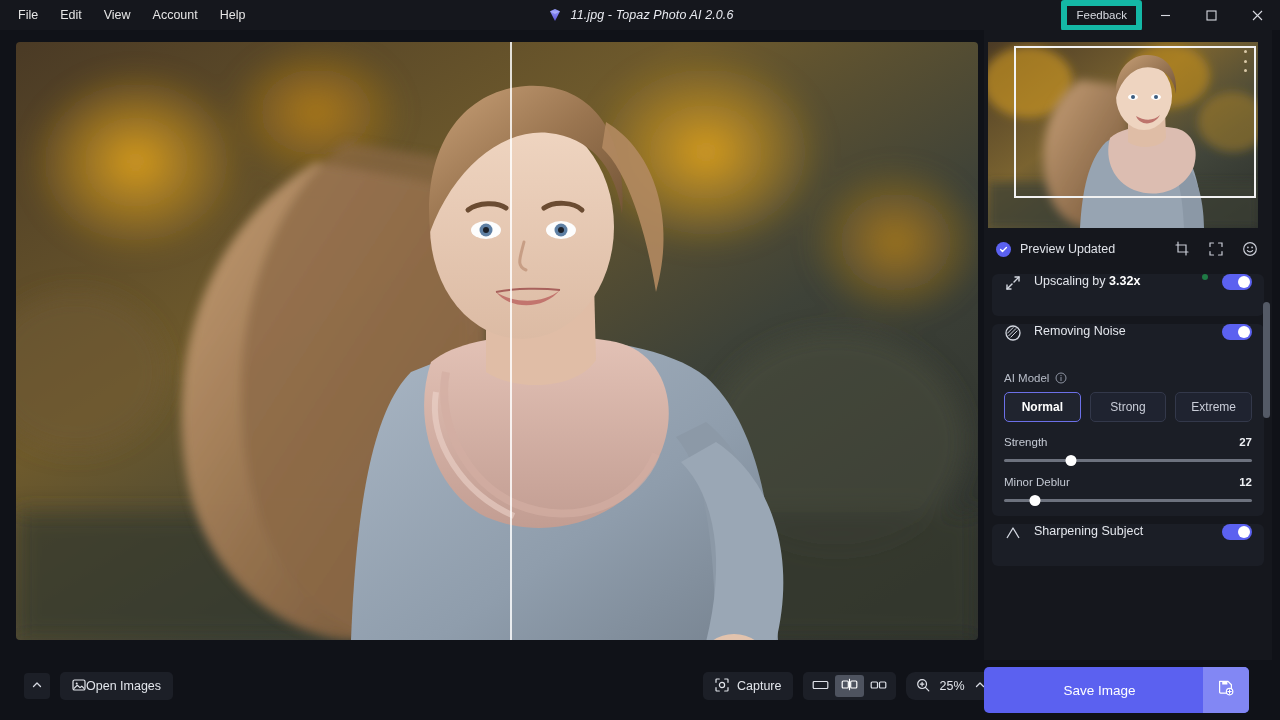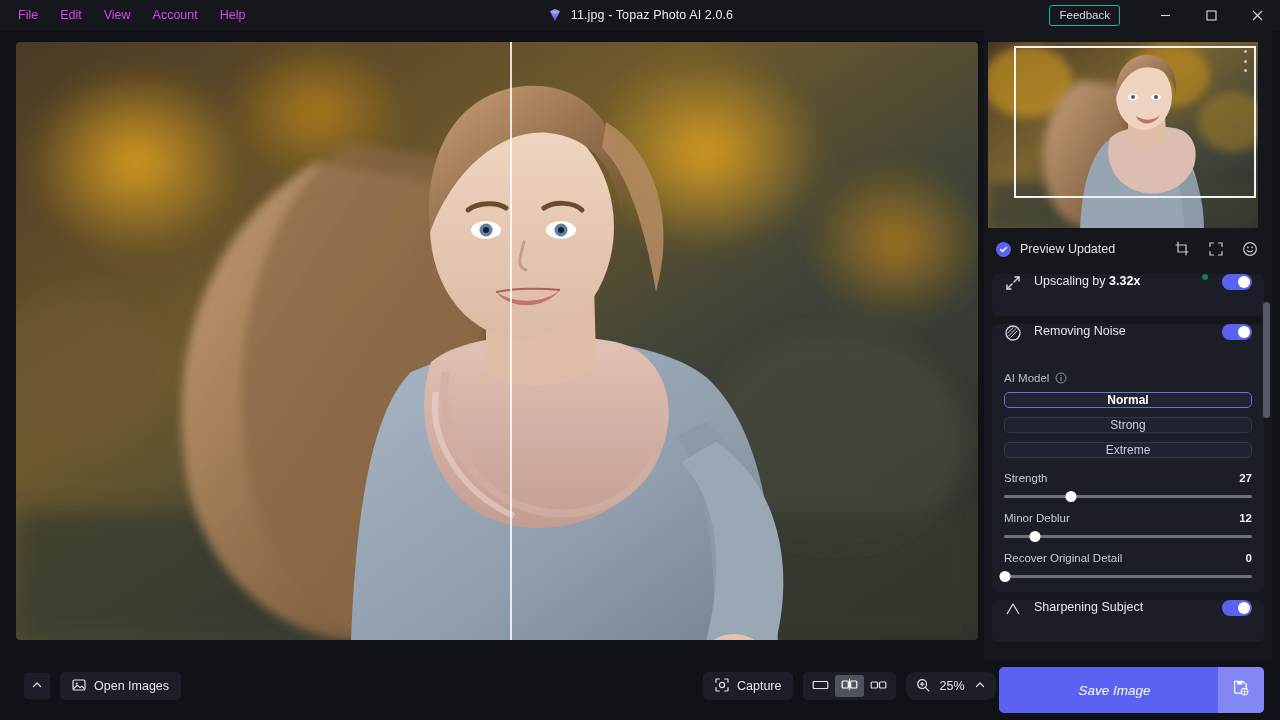--- a/index.html
+++ b/index.html
@@ -13,36 +13,37 @@
   }
   #app { position: relative; width: 1280px; height: 720px; background:#101218; }
 
   
   .titlebar {
     position: absolute; top:0; left:0; width:1280px; height:30px;
     background:#15171d; display:flex; align-items:center;
   }
   .menu { display:flex; align-items:center; height:30px; padding-left:8px; gap:2px; }
   .menu-item {
-    font-size:12.5px; color:#d946ef; padding:4px 10px; border-radius:3px; cursor:default;
+    font-size:12.5px; color:#e5e5e5; padding:4px 10px; border-radius:3px; cursor:default;
     line-height:14px;
   }
   .title-center {
     position:absolute; left:0; right:0; top:0; height:30px;
     display:flex; align-items:center; justify-content:center; gap:8px;
     pointer-events:none;
+    font-style:italic;
   }
   .app-logo { width:16px; height:16px; display:block; }
   .title-text { font-size:12.5px; color:#e8eaf0; letter-spacing:.1px; }
   .win-right {
     position:absolute; right:0; top:0; height:30px; display:flex; align-items:center; gap:0px;
   }
   .feedback-btn {
-    font-size:11.5px; color:#d8dae1; border:1px solid #14b8a6; border-radius:3px;
-    padding:3px 9px; margin-right:22px; background:transparent; line-height:13px; cursor:default;
+    font-size:11.5px; color:#d8dae1; border:6px solid #14b8a6; border-radius:3px;
+    padding:3px 9px; background:transparent; line-height:13px; cursor:default;
   }
   .win-btn {
     width:46px; height:30px; display:flex; align-items:center; justify-content:center; cursor:default;
   }
   .win-btn svg { display:block; }
 
   
   .canvas-wrap {
     position:absolute; left:16px; top:42px; width:962px; height:598px;
     border-radius:4px; overflow:hidden; background:#0c0d11;
@@ -104,21 +105,21 @@
   .toggle {
     width:30px; height:16px; border-radius:9px; background:#5b61f0; position:relative; flex:none; cursor:default;
   }
   .toggle i {
     position:absolute; right:2px; top:2px; width:12px; height:12px; border-radius:50%;
     background:#fff; display:block;
   }
   .card-body { padding:0 12px 14px 12px; }
   .field-label { font-size:11.5px; color:#b9bec9; display:flex; align-items:center; gap:6px; margin:6px 0 8px 0; }
   .info-i { width:12px; height:12px; display:block; color:#8e94a2; }
-  .seg-row { display:flex; gap:9px;flex-direction:column; }
+  .seg-row { display:flex; gap:9px; }
   .seg {
     flex:1; height:30px; border-radius:5px; border:1px solid #33384a; background:#1f2330;
     display:flex; align-items:center; justify-content:center;
     font-size:12px; color:#c9cdd8; cursor:default;
   }
   .seg.active { border-color:#6c70e8; color:#ffffff; font-weight:bold; background:#20242f; }
 
   .slider-block { margin-top:14px; }
   .slider-head { display:flex; align-items:baseline; justify-content:space-between; }
   .slider-name { font-size:11.5px; color:#c4c9d3; }
@@ -140,43 +141,43 @@
 
   
   .bottom { position:absolute; left:0; bottom:0; width:1280px; height:60px; background:#101218; }
   .btm-left { position:absolute; left:24px; top:12px; display:flex; align-items:center; gap:10px; }
   .icon-btn {
     height:26px; min-width:26px; border-radius:4px; background:#1c1f27;
     display:flex; align-items:center; justify-content:center; padding:0 6px; cursor:default;
   }
   .open-images {
     height:28px; border-radius:5px; background:#1c1f27; display:flex; align-items:center;
-    gap:8px; padding:0 12px; font-size:12.5px; color:#e2e5eb; cursor:default;
+    padding:0 12px; font-size:12.5px; color:#e2e5eb; cursor:default;
   }
   .btm-center {
     position:absolute; left:678px; top:12px; display:flex; align-items:center; gap:10px;padding-left:25px;
   }
   .capture-btn {
     height:28px; border-radius:5px; background:#1c1f27; display:flex; align-items:center;
     gap:8px; padding:0 12px; font-size:12.5px; color:#e2e5eb; cursor:default;
   }
   .view-group {
     height:28px; border-radius:5px; background:#1c1f27; display:flex; align-items:center; padding:0 3px; gap:0;
   }
   .view-btn {
     width:29px; height:22px; border-radius:3px; display:flex; align-items:center; justify-content:center; cursor:default;
   }
   .view-btn.active { background:#4e535f; }
   .zoom-group {
     height:28px; border-radius:9px; background:#1c1f27; display:flex; align-items:center;
     gap:9px; padding:0 10px; font-size:12.5px; color:#e2e5eb; cursor:default;
   }
   .save-wrap {
-    position:absolute; right:16px; bottom:0px; width:288px; height:60px;
-    display:flex; align-items:center; justify-content:flex-end;font-style:italic;
+    position:absolute; right:8px; bottom:0px; width:288px; height:60px;
+    display:flex; align-items:center; justify-content:flex-start;
   }
   .save-btn {
     width:265px; height:46px; border-radius:5px; background:#5b61f0; display:flex; align-items:center;
     overflow:hidden; cursor:default;
   }
   .save-label {
     flex:1; text-align:center; font-size:13.5px; color:#ffffff; padding-left:12px;
   }
   .save-divider {
     width:46px; height:46px; background:#8287f4; display:flex; align-items:center; justify-content:center;
@@ -469,29 +470,20 @@
           <div class="slider-block">
             <div class="slider-head">
               <span class="slider-name">Minor Deblur</span>
               <span class="slider-val">12</span>
             </div>
             <div class="slider-track">
               <span class="slider-knob" style="left:12.5%"></span>
             </div>
           </div>
 
-          <div class="slider-block">
-            <div class="slider-head">
-              <span class="slider-name">Recover Original Detail</span>
-              <span class="slider-val">0</span>
-            </div>
-            <div class="slider-track">
-              <span class="slider-knob" style="left:0.6%"></span>
-            </div>
-          </div>
         </div>
       </div>
 
       <div class="card">
         <div class="card-head">
           <span class="card-icon">
             <svg viewBox="0 0 18 18" fill="none" stroke="#d3d7e0" stroke-width="1.3" stroke-linejoin="round">
               <path d="M3 14 L9 4 L15 14"></path>
             </svg>
           </span>

